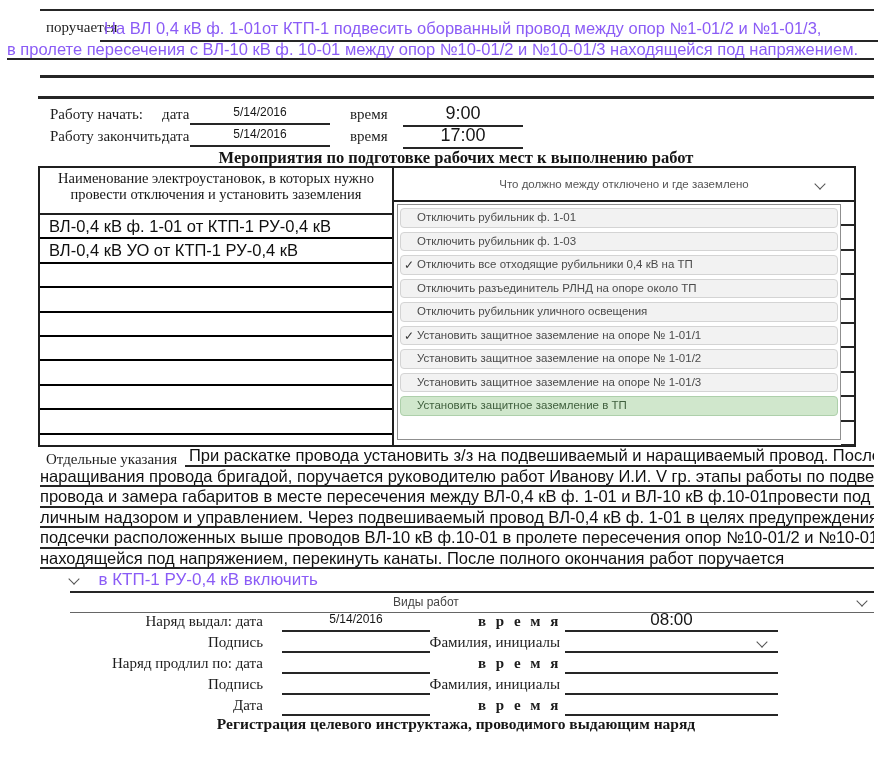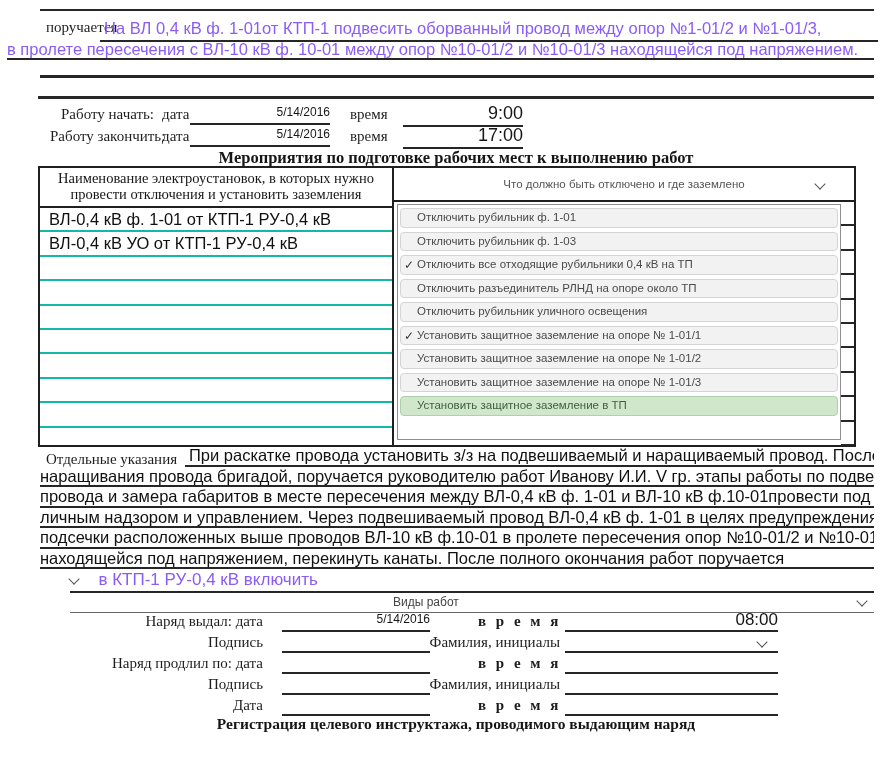--- a/index.html
+++ b/index.html
@@ -11,64 +11,64 @@
   .rule{position:absolute;background:#262626;}
   .uline{border-bottom:2px solid #262626;}
   .bigtxt{font-size:16.5px;color:#8b5cf6;white-space:nowrap;overflow:hidden;}
   .lbl{font-size:15px;color:#1d1d1d;white-space:nowrap;}
   .chev{display:inline-block;width:7px;height:7px;border-right:1.6px solid #555;
         border-bottom:1.6px solid #555;transform:rotate(45deg);}
   
   #prep-table{position:absolute;left:38px;top:166px;width:818px;height:281px;
               border:2px solid #1f1f1f;box-sizing:border-box;}
   #left-col{position:absolute;left:0;top:0;width:352px;height:100%;border-right:2px solid #1f1f1f;}
-  #left-header{height:40px;border-bottom:2px solid #1f1f1f;box-sizing:border-box;
+  #left-header{height:47px;border-bottom:2px solid #1f1f1f;box-sizing:border-box;
                text-align:center;font-family:"Liberation Serif",serif;font-size:14.5px;
                line-height:16px;padding-top:2px;}
-  .inst-row{height:24.4px;box-sizing:border-box;border-bottom:2px solid #14b8a6;
+  .inst-row{height:24.4px;box-sizing:border-box;border-bottom:2px solid #000000;
             font-size:16.5px;line-height:22px;padding-left:9px;white-space:nowrap;overflow:hidden;color:#101010;}
   .inst-row:last-child{border-bottom:none;}
   #right-col{position:absolute;left:354px;top:0;right:0;height:100%;}
   #right-header{height:34px;border-bottom:2px solid #1f1f1f;box-sizing:border-box;
                 font-size:11.5px;color:#555;text-align:center;line-height:32px;position:relative;}
   #right-header .chev{position:absolute;right:30px;top:12px;}
   #actions-panel{position:absolute;left:3px;top:36px;width:444px;height:236px;
                  border:1px solid #8f8f8f;background:#fff;box-sizing:border-box;
                  padding:3px 2px;display:flex;flex-direction:column;gap:4px;}
   .pill{position:relative;height:19.5px;box-sizing:border-box;border-radius:4px;
         background:var(--pill-bg);border:1px solid var(--pill-border);color:var(--pill-text);
         font-size:11.5px;line-height:17px;padding-left:16px;white-space:nowrap;overflow:hidden;}
   .pill.selected{background:var(--selected-bg);border-color:var(--selected-border);color:var(--selected-text);}
   .pill .check{position:absolute;left:3px;top:1px;font-size:12px;color:#3a3a3a;}
   #row-strip{position:absolute;right:0;top:34px;width:13px;height:244px;
              background:repeating-linear-gradient(to bottom,transparent 0 22.4px,#262626 22.4px 24.4px);}
   .iline{height:20.5px;box-sizing:border-box;border-bottom:2px solid #262626;
          font-size:16.5px;line-height:19px;white-space:nowrap;overflow:hidden;color:#111;}
   .rt-label{text-align:right;}
   .ffield{position:absolute;border-bottom:2px solid #262626;height:18px;}
-  .ffield .fval{display:block;text-align:right;}
+  .ffield .fval{display:block;text-align:center;}
   #briefing-table{position:absolute;left:38px;top:734px;width:817px;height:27px;
                   border:2px solid #1f1f1f;box-sizing:border-box;display:flex;}
   .bcell{font-family:"Liberation Serif",serif;font-size:15px;text-align:center;line-height:22px;box-sizing:border-box;}
 </style>
 </head>
 <body>
 
 <div id="page">
 
   <div class="rule" style="left:40px;top:9px;width:834px;height:2px;"></div>
 
   <div class="abs serif lbl" style="left:46px;top:19px;">поручается</div>
   <div class="abs uline bigtxt" style="left:100px;top:16px;width:774px;height:24px;line-height:24px;padding-left:4px;">На ВЛ 0,4 кВ ф. 1-01от КТП-1 подвесить оборванный провод между опор №1-01/2 и №1-01/3,</div>
   <div class="abs uline bigtxt" style="left:7px;top:42px;width:867px;height:16px;line-height:15px;">в пролете пересечения с ВЛ-10 кВ ф. 10-01 между опор №10-01/2 и №10-01/3 находящейся под напряжением.</div>
 
   <div class="rule" style="left:40px;top:75px;width:834px;height:2.5px;"></div>
   <div class="rule" style="left:38px;top:96px;width:836px;height:3px;"></div>
 
-  <div class="abs serif lbl" style="left:61px;top:106px;">Работу начать:</div>
+  <div class="abs serif lbl" style="left:50px;top:106px;">Работу начать:</div>
   <div class="abs serif lbl" style="left:162px;top:106px;">дата</div>
   <div class="ffield" style="left:190px;top:105px;width:140px;">
     <span class="fval sans" style="font-size:12px;">5/14/2016</span>
     </div>
   <div class="abs serif lbl" style="left:350px;top:106px;">время</div>
   <div class="ffield" style="left:403px;top:103px;width:120px;height:22px;">
     <span class="fval sans" style="font-size:18px;">9:00</span>
     </div>
 
   <div class="abs serif lbl" style="left:50px;top:128px;">Работу закончить:</div>
@@ -97,21 +97,21 @@
           <div class="inst-row"></div>
           <div class="inst-row"></div>
           <div class="inst-row"></div>
           <div class="inst-row"></div>
           <div class="inst-row"></div>
           <div class="inst-row"></div>
         </div>
     </div>
     <div id="right-col">
       <div id="right-header">
-        <span>Что должно быть отключено и где заземлено</span>
+        <span>Что должно между отключено и где заземлено</span>
         <span class="chev"></span>
       </div>
       <div id="actions-panel">
           <div class="pill"><span>Отключить рубильник ф. 1-01</span></div>
           <div class="pill"><span>Отключить рубильник ф. 1-03</span></div>
           <div class="pill"><span class="check">✓</span><span>Отключить все отходящие рубильники 0,4 кВ на ТП</span></div>
           <div class="pill"><span>Отключить разъединитель РЛНД на опоре около ТП</span></div>
           <div class="pill"><span>Отключить рубильник уличного освещения</span></div>
           <div class="pill"><span class="check">✓</span><span>Установить защитное заземление на опоре № 1-01/1</span></div>
           <div class="pill"><span>Установить защитное заземление на опоре № 1-01/2</span></div>

